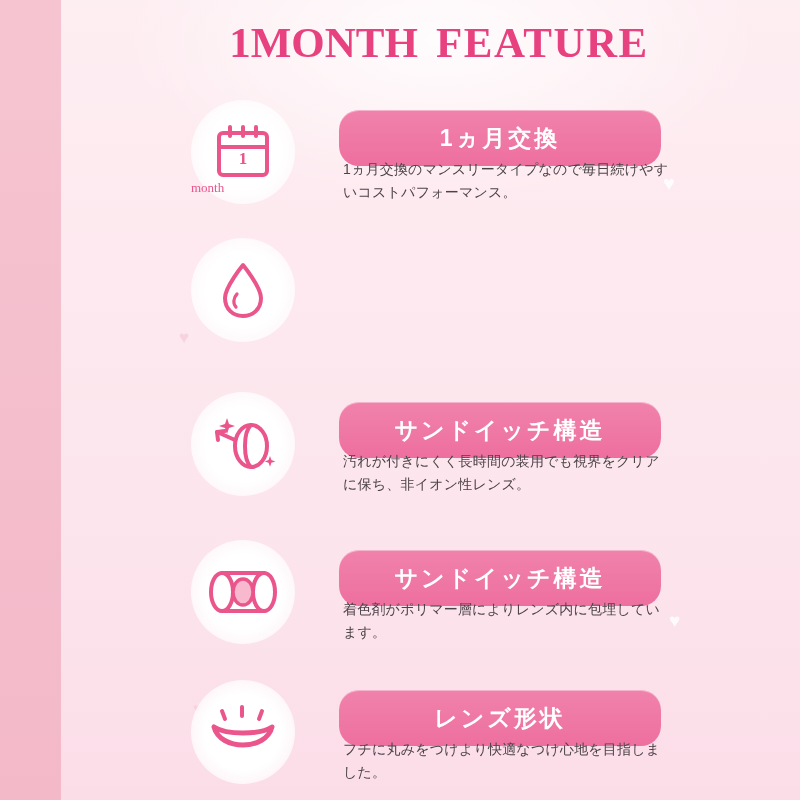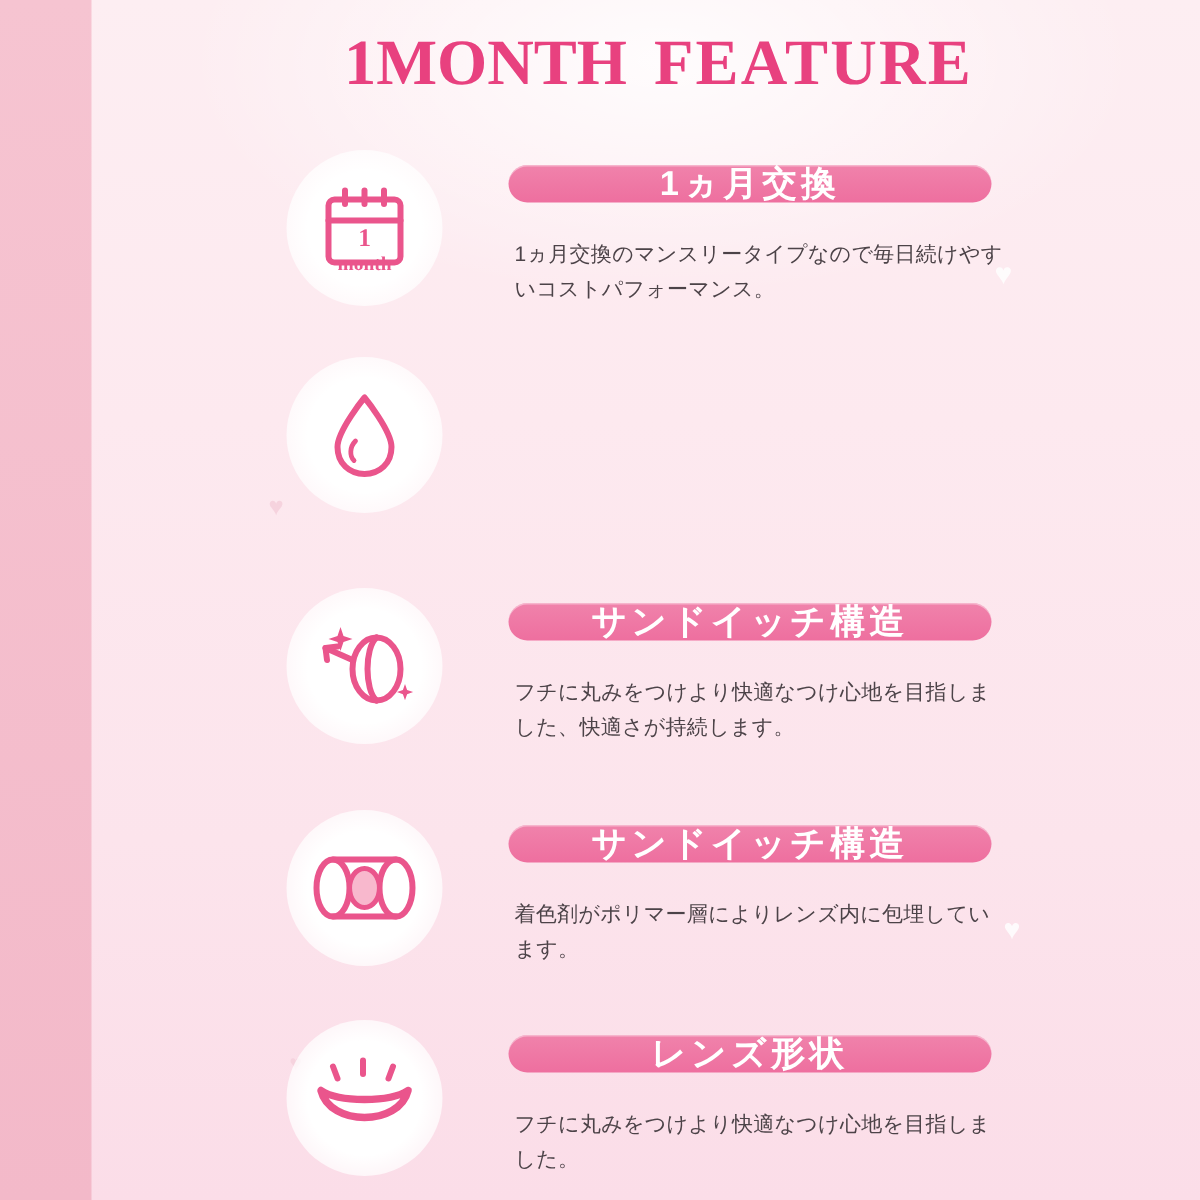--- a/index.html
+++ b/index.html
@@ -71,21 +71,21 @@
     background: radial-gradient(circle at 50% 50%, #ffffff 0%, #ffffff 52%, rgba(255,255,255,0.75) 70%, rgba(255,255,255,0.0) 100%);
     display: flex;
     align-items: center;
     justify-content: center;
   }
   .pill {
     position: absolute;
     left: 278px;
     top: 10px;
     width: 322px;
-    height: 25px;
+    height: 56px;
     border-radius: 20px;
     background: linear-gradient(180deg, #f082ab 0%, #ee6f9f 100%);
     color: #ffffff;
     font-size: 23px;
     font-weight: bold;
     letter-spacing: 3px;
     display: flex;
     align-items: center;
     justify-content: center;
     text-align: left;
@@ -147,21 +147,21 @@
       <div class="icon-wrap">
         <svg width="72" height="72" viewBox="0 0 72 72">
           <rect class="stroke" x="12" y="17" width="48" height="42" rx="4"></rect>
           <line class="stroke" x1="12" y1="31" x2="60" y2="31"></line>
           <line class="stroke" x1="23" y1="11" x2="23" y2="20"></line>
           <line class="stroke" x1="36" y1="11" x2="36" y2="20"></line>
           <line class="stroke" x1="49" y1="11" x2="49" y2="20"></line>
           <text class="cal-text" x="36" y="48" text-anchor="middle" font-size="17" font-weight="bold">1</text>
         </svg>
       </div>
-      <div style="position:absolute; left:130px; top:68px; width:104px; text-align:center; font-family:'Liberation Serif',serif; font-size:13px; font-weight:bold; color:#ea558c;">month</div>
+      <div style="position:absolute; left:130px; top:80px; width:104px; font-family:'Liberation Serif',serif; font-size:13px; font-weight:normal; color:#ea558c;">month</div>
       <div class="pill">1ヵ月交換</div>
       <div class="body-text">1ヵ月交換のマンスリータイプなので毎日続けやすいコストパフォーマンス。</div>
     </div>
 
     <div class="feature" style="top: 238px;">
       <div class="icon-wrap">
         <svg width="72" height="72" viewBox="0 0 72 72">
           <path class="stroke" d="M36 11 C36 11 18 33 18 44 C18 55 26 62 36 62 C46 62 54 55 54 44 C54 33 36 11 36 11 Z"></path>
           <path class="stroke" style="stroke-width:3.2" d="M30 40 C26 44 26 50 29 53"></path>
         </svg>
@@ -173,21 +173,21 @@
         <svg width="80" height="72" viewBox="0 0 80 72">
           <ellipse class="stroke" cx="48" cy="38" rx="16" ry="21"></ellipse>
           <path class="stroke" d="M48 17 C40 24 40 52 48 59"></path>
           <path class="stroke" d="M14 24 L32 32"></path>
           <path class="stroke" d="M14 24 L22 23 M14 24 L15 32"></path>
           <path class="fillp" d="M24 10 l2 6 l6 2 l-6 2 l-2 6 l-2 -6 l-6 -2 l6 -2 z"></path>
           <path class="fillp" d="M67 48 l1.4 4 l4 1.4 l-4 1.4 l-1.4 4 l-1.4 -4 l-4 -1.4 l4 -1.4 z"></path>
         </svg>
       </div>
       <div class="pill">サンドイッチ構造</div>
-      <div class="body-text">フチに丸みをつけより快適なつけ心地を目指しました、快適さが持続します。</div>
+      <div class="body-text">汚れが付きにくく長時間の装用でも視界をクリアに保ち、非イオン性レンズ。</div>
     </div>
 
     <div class="feature" style="top: 540px;">
       <div class="icon-wrap">
         <svg width="86" height="72" viewBox="0 0 86 72">
           <ellipse class="stroke" cx="22" cy="36" rx="11" ry="19"></ellipse>
           <ellipse class="stroke" cx="64" cy="36" rx="11" ry="19"></ellipse>
           <line class="stroke" x1="22" y1="17" x2="64" y2="17"></line>
           <line class="stroke" x1="22" y1="55" x2="64" y2="55"></line>
           <ellipse class="fill-lite" cx="43" cy="36" rx="10" ry="13"></ellipse>

